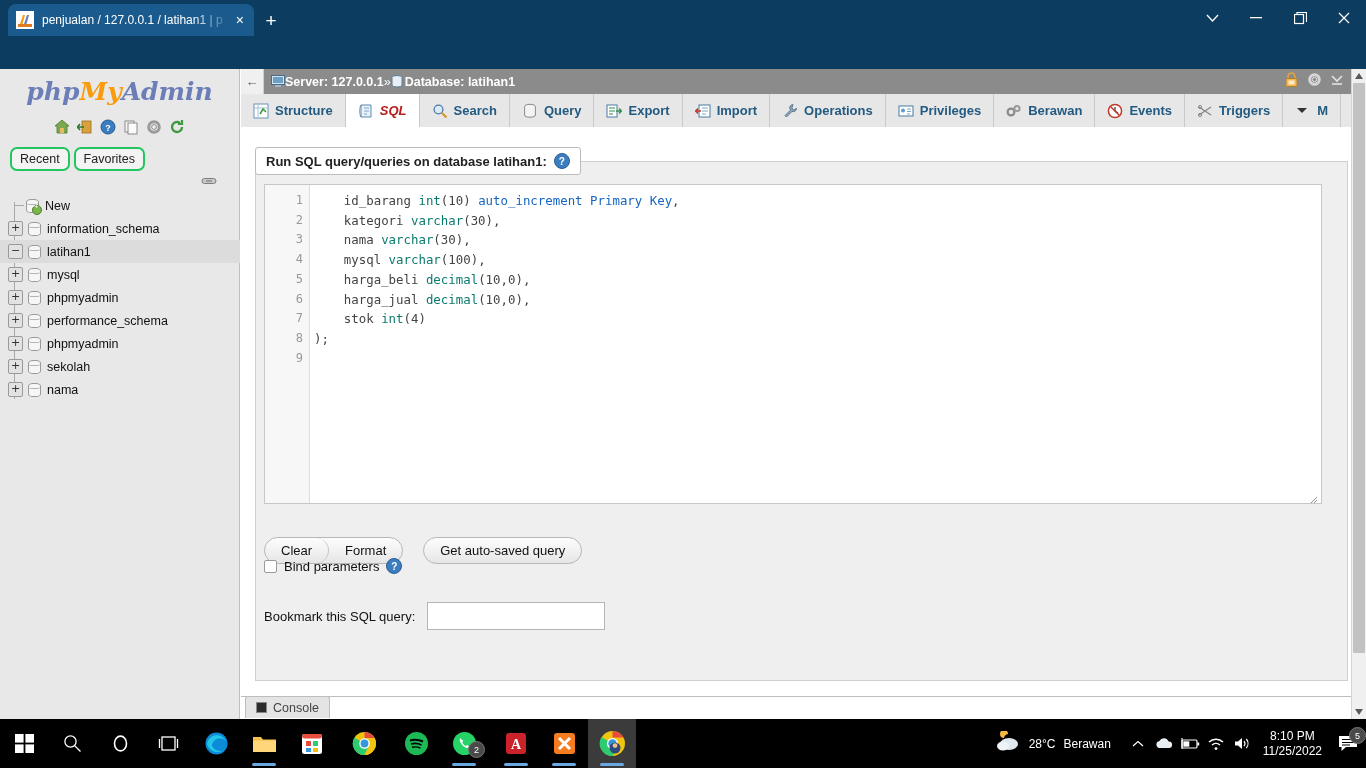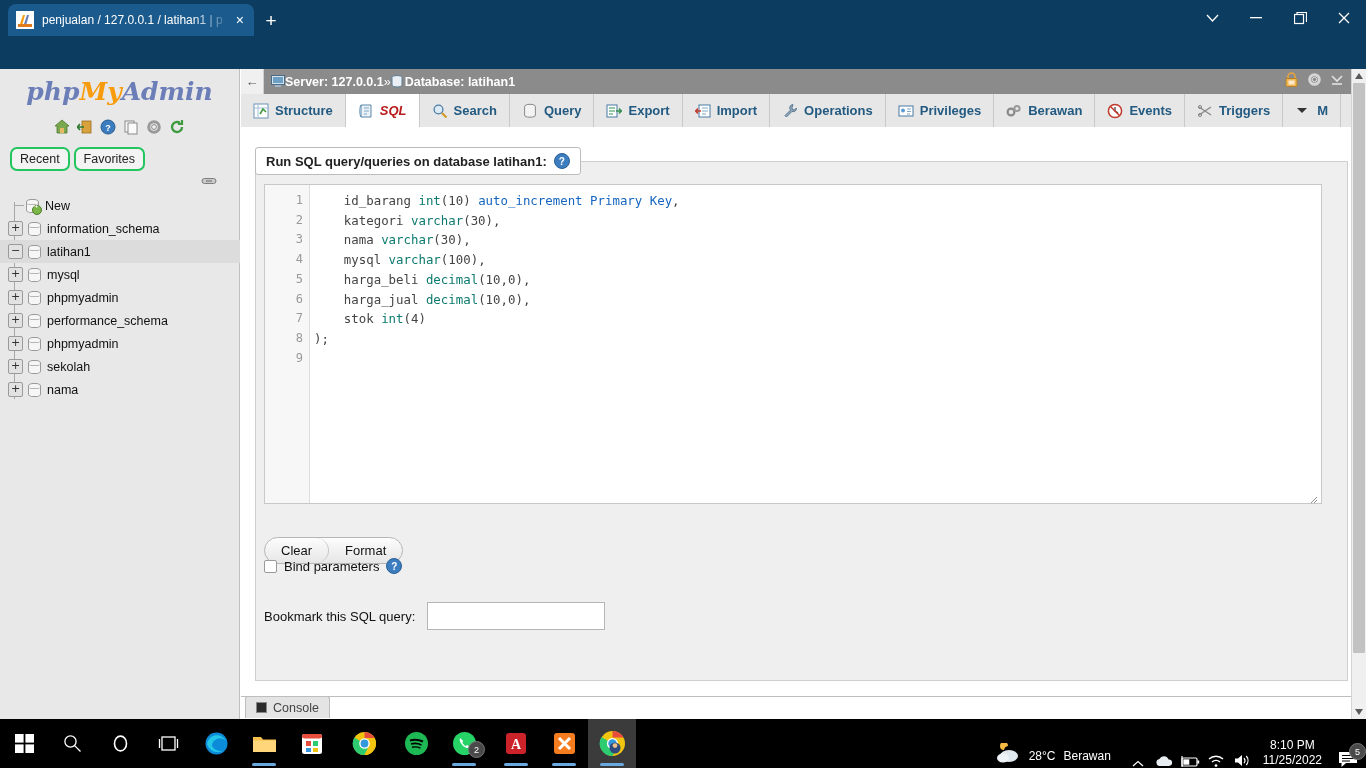--- a/index.html
+++ b/index.html
@@ -162,21 +162,21 @@
     font-size:8px;color:#555;cursor:pointer;}
   .vscroll .thumb{position:absolute;top:14px;left:1px;width:12px;height:570px;background:#c2c2c2;border-radius:1px;cursor:pointer;}
 
   
   .taskbar{position:absolute;left:0;bottom:0;width:1366px;height:49px;background:#000;}
   .tb-item{position:absolute;top:0;height:49px;width:48px;display:flex;align-items:center;
     justify-content:center;cursor:pointer;}
   .tb-item.run:after{content:"";position:absolute;bottom:2px;left:12px;width:24px;height:3px;
     background:#6aa9e0;border-radius:2px;}
   .tb-item.active{background:#3b3b3b;}
-  .tray{position:absolute;right:0;top:0;height:49px;display:flex;align-items:flex-end;color:#fff;font-size:12px;}
+  .tray{position:absolute;right:0;top:0;height:49px;display:flex;align-items:center;color:#fff;font-size:12px;}
   .trayico{width:26px;display:flex;align-items:center;justify-content:center;cursor:pointer;}
   .clock{text-align:center;line-height:15px;font-size:12px;padding:0 8px;cursor:pointer;}
   .weather{display:flex;align-items:center;gap:8px;padding-right:14px;cursor:pointer;}
   .badge{position:absolute;right:3px;bottom:10px;width:15px;height:15px;border-radius:50%;
     background:#4a4a4a;color:#fff;font-size:9px;display:flex;align-items:center;justify-content:center;border:1px solid #777;}
 </style>
 </head>
 <body>
 
 <div class="screen">
@@ -602,20 +602,21 @@
                   <path d="M8 1 L1 8 M8 4 L4 8 M8 7 L7 8" stroke="#8d8d8d" stroke-width="1"></path>
                 </svg>
             </span>
           </div>
 
           <div class="btnrow">
             <div class="btngrp">
               <button class="btn">Clear</button>
               <button class="btn">Format</button>
             </div>
+            <button class="btn">Get auto-saved query</button>
           </div>
 
           <div class="bindrow">
             <span class="cbx"></span>
             <span>Bind parameters</span>
             <span class="helpico">?</span>
           </div>
 
           <div class="bookrow">
             <span>Bookmark this SQL query:</span>

